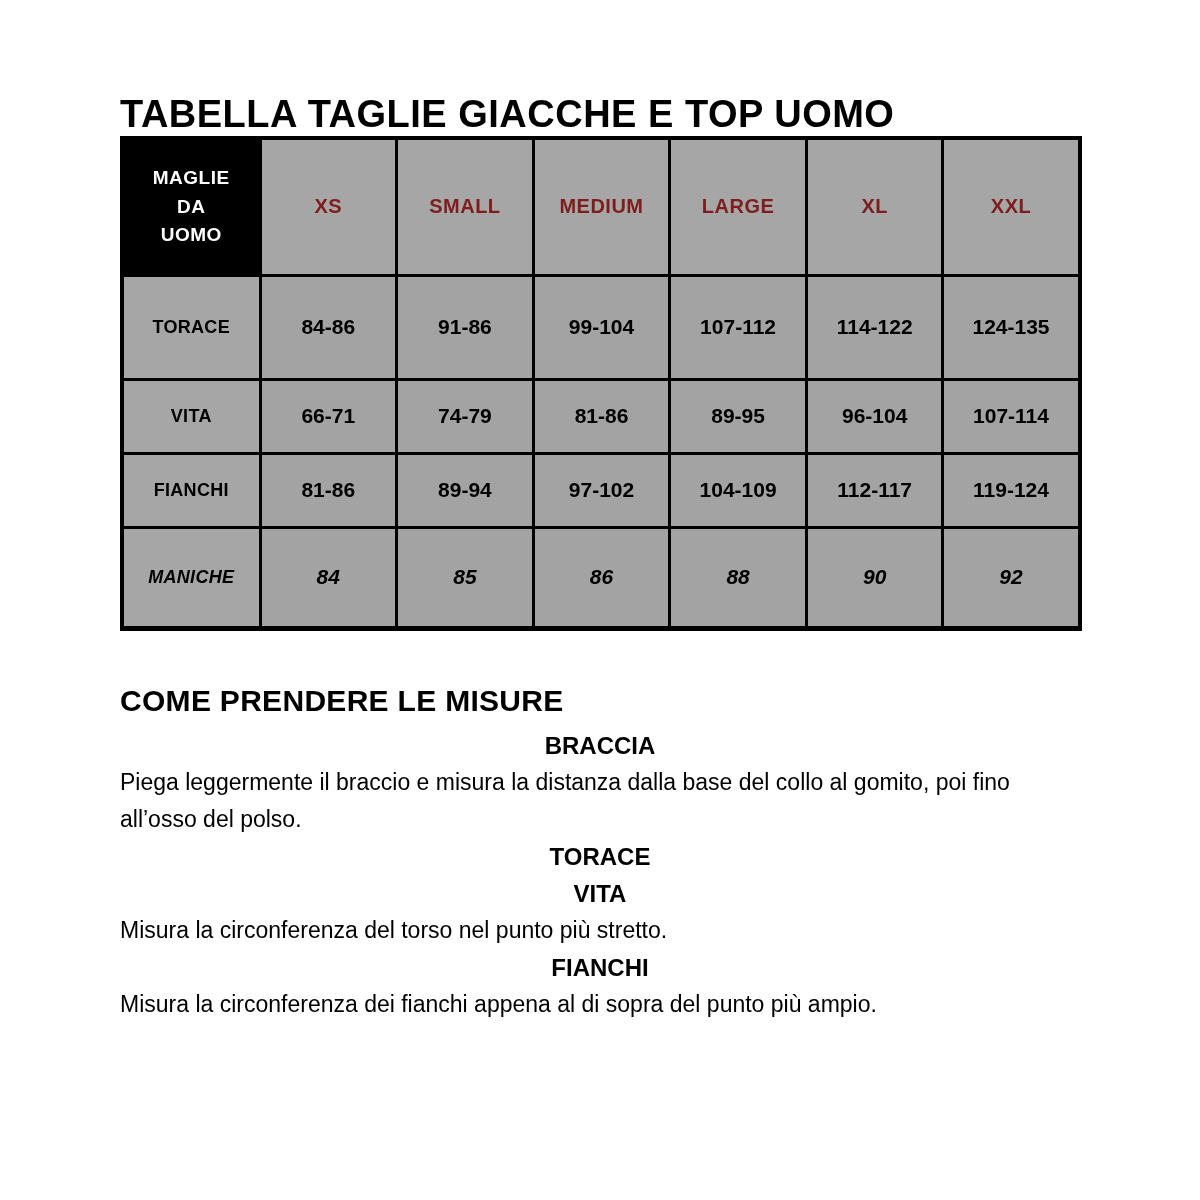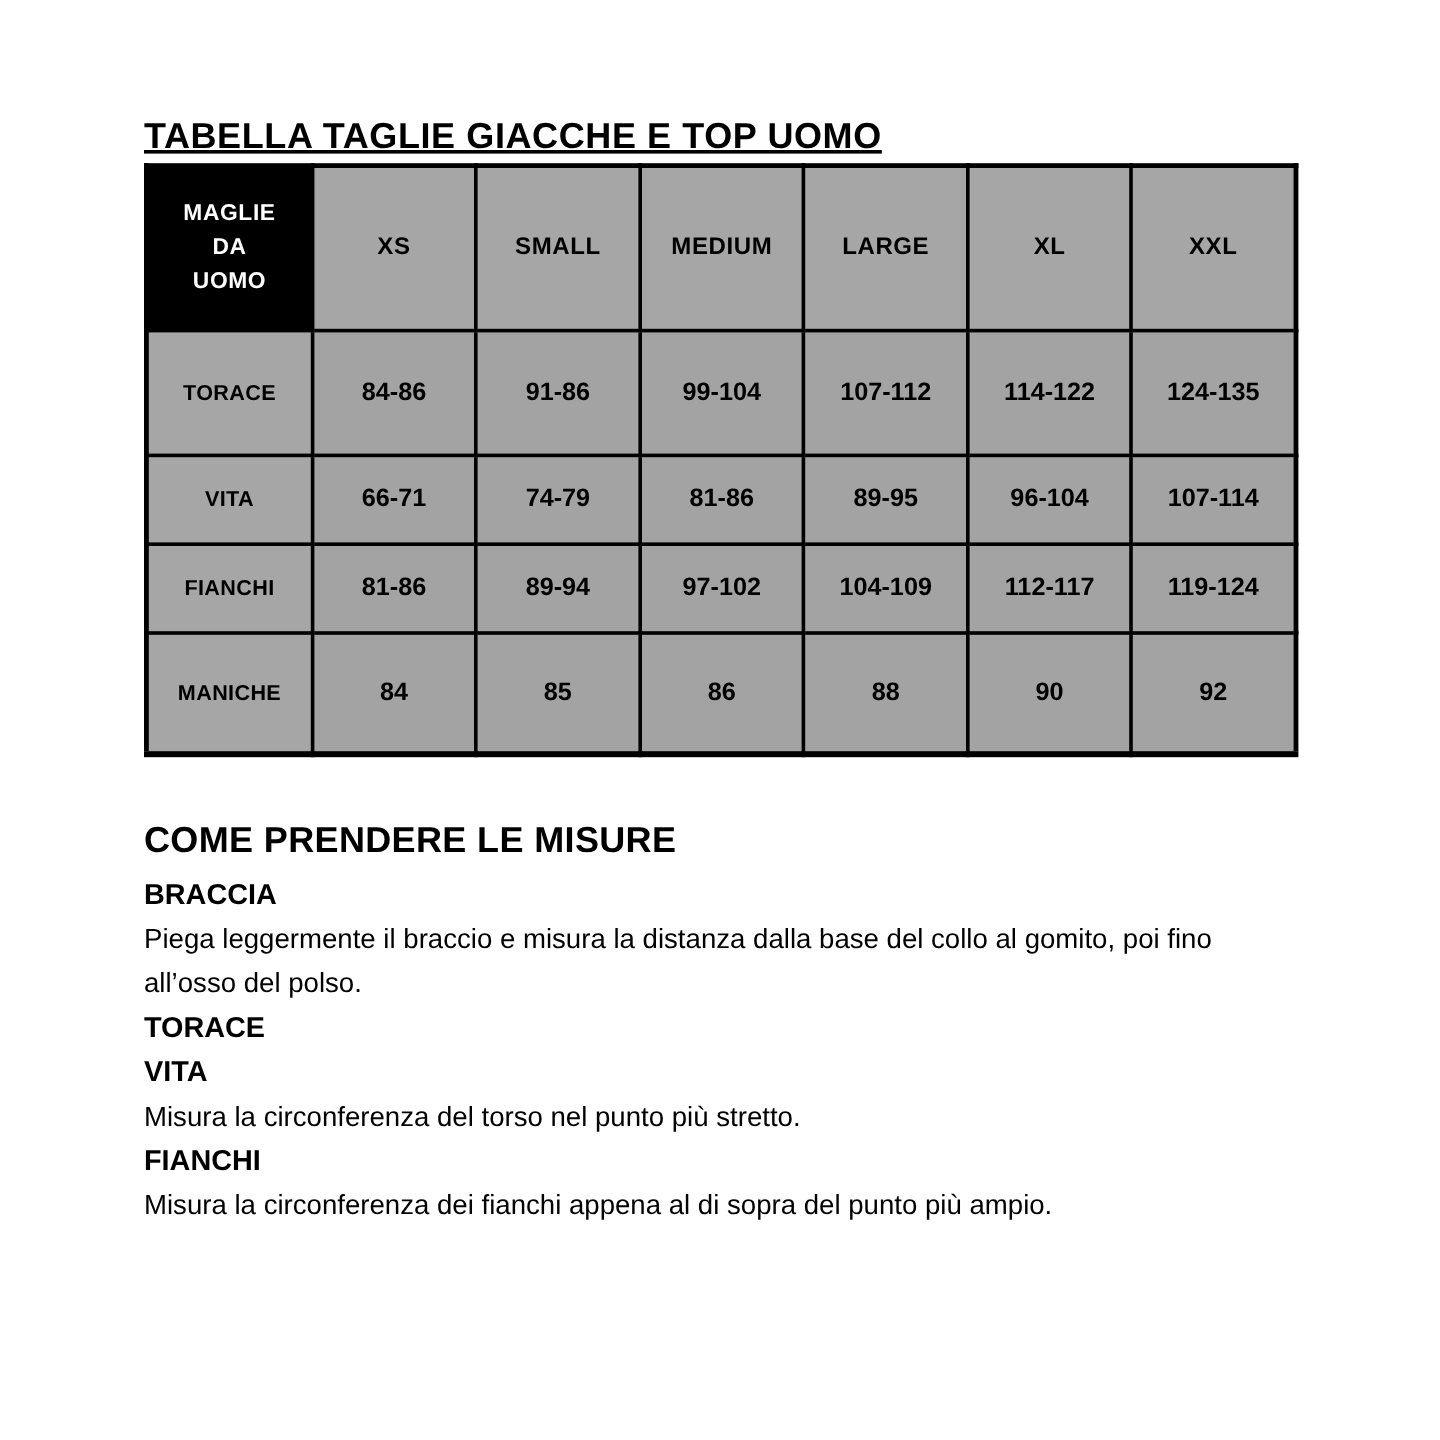--- a/index.html
+++ b/index.html
@@ -11,26 +11,25 @@
     color: #000000;
   }
   .page {
     width: 1200px; height: 1200px;
     padding-left: 120px;
     padding-right: 120px;
     overflow: hidden;
   }
   .page-title {
     margin: 96px 0 0 0;
-    font-size: 30px;
+    font-size: 38px;
     line-height: 36px;
     font-weight: bold;
     letter-spacing: 0.5px;
     white-space: nowrap;
-    text-decoration: underline;
   }
   table.size-table {
     margin-top: 4px;
     border-collapse: collapse;
     table-layout: fixed;
     width: 958px;
     border: 4px solid #000000;
     border-bottom-width: 5px;
   }
   table.size-table col.c-label { width: 138px; }
@@ -38,33 +37,33 @@
   table.size-table th, table.size-table td {
     border: 3px solid #000000;
     text-align: center;
     vertical-align: middle;
     padding: 0 4px;
   }
   tr.r-header th { height: 137px; }
   tr.r-torace td { height: 104px; }
   tr.r-vita td,
   tr.r-fianchi td { height: 74px; }
-  tr.r-maniche td { height: 101px; }
+  tr.r-maniche td { height: 101px; font-style: italic; }
   th.corner-cell {
     background: #000000;
     color: #ffffff;
     font-size: 19px;
     font-weight: bold;
     line-height: 1.5;
     white-space: pre-line;
     letter-spacing: 0.5px;
   }
   th.size-header {
     background: #a6a6a6;
-    color: #000000;
+    color: #7f1d1d;
     font-size: 20px;
     font-weight: bold;
     letter-spacing: 0.5px;
   }
   td.row-label {
     background: #a6a6a6;
     font-size: 18px;
     font-weight: bold;
     letter-spacing: 0.3px;
   }
@@ -80,20 +79,21 @@
     font-weight: bold;
     letter-spacing: 0.3px;
     white-space: nowrap;
   }
   .guide { font-size: 23px; line-height: 37px; }
   .guide h3 {
     margin: 0;
     font-size: 24px;
     line-height: 37px;
     font-weight: bold;
+    text-align: center;
   }
   .guide p {
     margin: 0;
     font-size: 23px;
     line-height: 37px;
     max-width: 965px;
   }
 </style>
 </head>
 <body>

